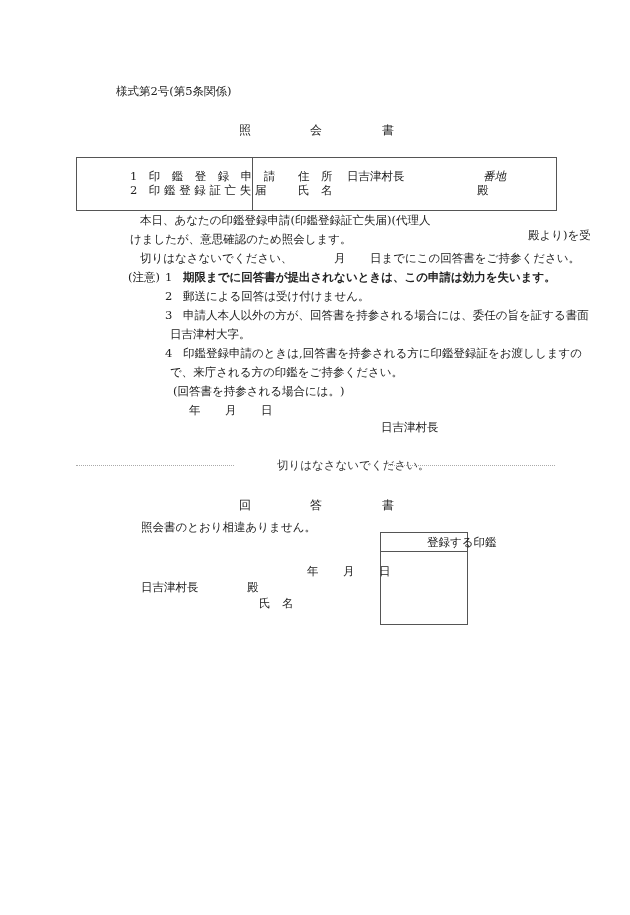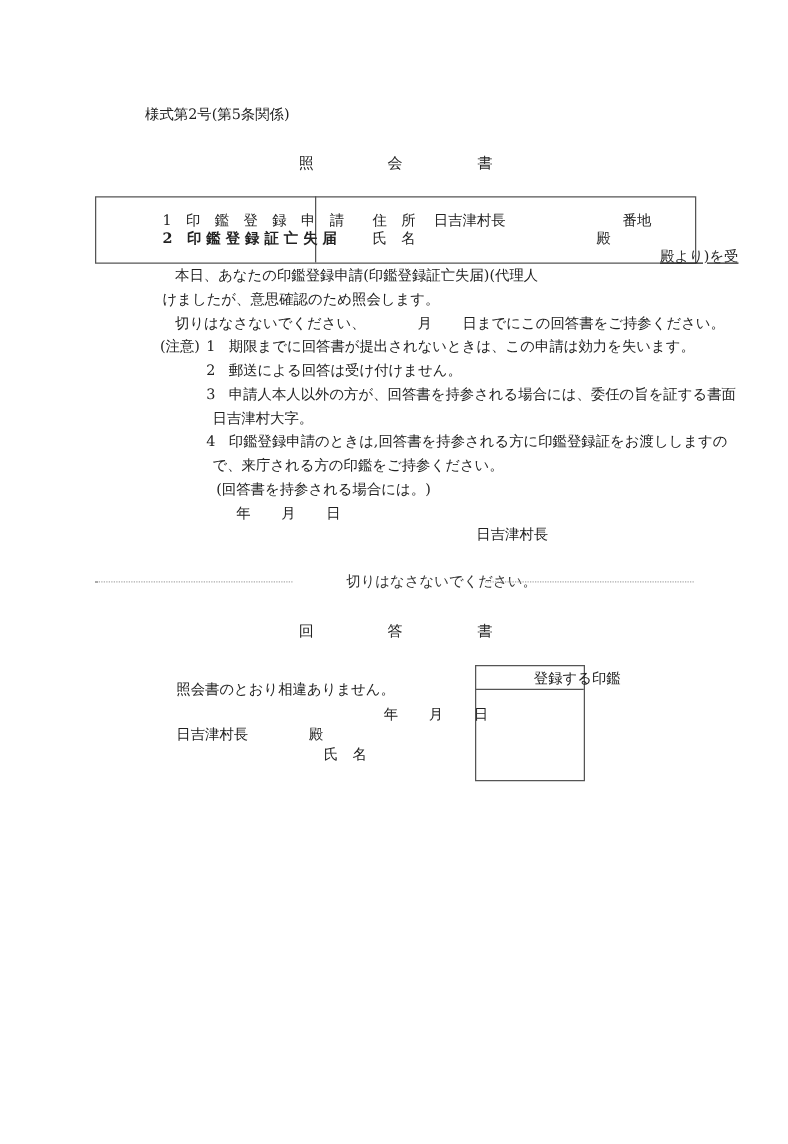--- a/index.html
+++ b/index.html
@@ -20,37 +20,37 @@
 
 <div class="title">
   <span style="left:239px;top:122px;">照</span>
   <span style="left:310px;top:122px;">会</span>
   <span style="left:382px;top:122px;">書</span>
 </div>
 
 <div class="box" style="left:76px;top:157px;width:479px;height:52px;"></div>
 <div class="vline" style="left:252px;top:157px;height:53px;"></div>
 <div class="abs" style="left:90px;top:169px;">1　印　鑑　登　録　申　請</div>
-<div class="abs" style="left:90px;top:183px;font-weight:bold;">2　印 鑑 登 録 証 亡 失 届</div>
+<div class="abs" style="left:90px;top:183px;">2　印 鑑 登 録 証 亡 失 届</div>
 <div class="abs" style="left:258px;top:169px;">住　所</div>
 <div class="abs" style="left:307px;top:169px;">日吉津村長</div>
-<div class="abs" style="left:458px;top:169px;">番地</div>
+<div class="abs" style="left:443px;top:169px;font-style:italic;">番地</div>
 <div class="abs" style="left:258px;top:183px;">氏　名</div>
 <div class="abs" style="left:437px;top:183px;">殿</div>
 
 <div class="abs" style="left:100px;top:213px;">本日、あなたの印鑑登録申請(印鑑登録証亡失届)(代理人</div>
-<div class="abs" style="left:488px;top:198px;text-decoration:underline;">殿より)を受</div>
+<div class="abs" style="left:488px;top:228px;">殿より)を受</div>
 <div class="abs" style="left:90px;top:232px;">けましたが、意思確認のため照会します。</div>
 <div class="abs" style="left:100px;top:251px;">切りはなさないでください、</div>
 <div class="abs" style="left:294px;top:251px;">月</div>
 <div class="abs" style="left:330px;top:251px;">日までにこの回答書をご持参ください。</div>
 
 <div class="abs" style="left:88px;top:270px;">(注意)</div>
 <div class="abs" style="left:125px;top:270px;">1</div>
-<div class="abs" style="left:143px;top:270px;">期限までに回答書が提出されないときは、この申請は効力を失います。</div>
+<div class="abs" style="left:143px;top:270px;font-weight:bold;">期限までに回答書が提出されないときは、この申請は効力を失います。</div>
 <div class="abs" style="left:125px;top:289px;">2</div>
 <div class="abs" style="left:143px;top:289px;">郵送による回答は受け付けません。</div>
 <div class="abs" style="left:125px;top:308px;">3</div>
 <div class="abs" style="left:143px;top:308px;text-align:center;">申請人本人以外の方が、回答書を持参される場合には、委任の旨を証する書面</div>
 <div class="abs" style="left:130px;top:327px;">日吉津村大字。</div>
 <div class="abs" style="left:125px;top:346px;">4</div>
 <div class="abs" style="left:143px;top:346px;">印鑑登録申請のときは,回答書を持参される方に印鑑登録証をお渡ししますの</div>
 <div class="abs" style="left:130px;top:365px;text-align:right;">で、来庁される方の印鑑をご持参ください。</div>
 <div class="abs" style="left:133px;top:384px;">(回答書を持参される場合には。)</div>
 
@@ -62,21 +62,21 @@
 <div class="cutline" style="left:76px;top:465px;width:158px;"></div>
 <div class="abs" style="left:237px;top:458px;color:#333;text-align:right;">切りはなさないでください。</div>
 <div class="cutline" style="left:388px;top:465px;width:167px;"></div>
 
 <div class="title">
   <span style="left:239px;top:497px;">回</span>
   <span style="left:310px;top:497px;">答</span>
   <span style="left:382px;top:497px;">書</span>
 </div>
 
-<div class="abs" style="left:101px;top:544px;">照会書のとおり相違ありません。</div>
+<div class="abs" style="left:101px;top:520px;">照会書のとおり相違ありません。</div>
 <div class="abs" style="left:267px;top:564px;">年</div>
 <div class="abs" style="left:303px;top:564px;">月</div>
 <div class="abs" style="left:339px;top:564px;">日</div>
 <div class="abs" style="left:101px;top:580px;">日吉津村長</div>
 <div class="abs" style="left:207px;top:580px;">殿</div>
 <div class="abs" style="left:219px;top:596px;">氏　名</div>
 
 <div class="box" style="left:380px;top:532px;width:86px;height:91px;"></div>
 <div class="hline" style="left:380px;top:551px;width:87px;"></div>
 <div class="abs" style="left:387px;top:535px;">登録する印鑑</div>

